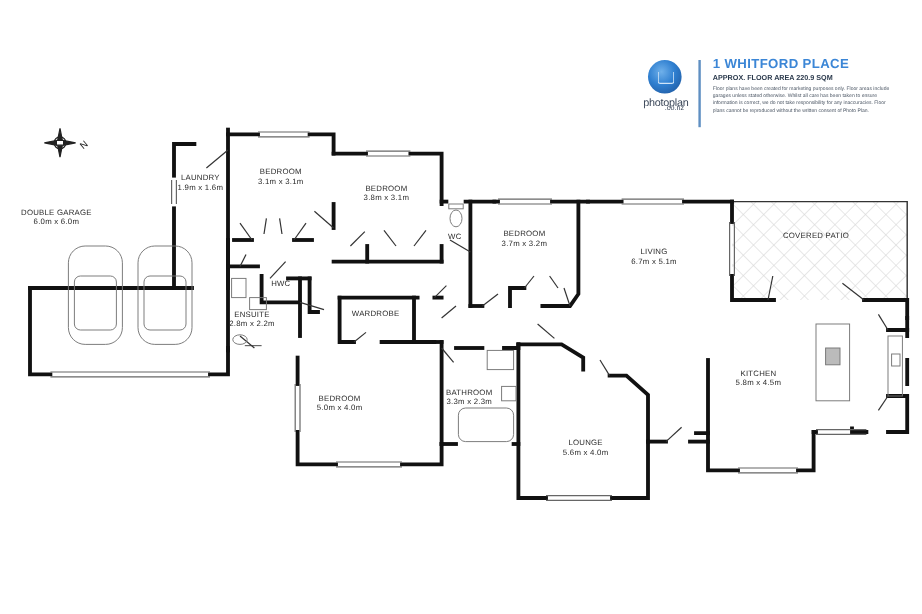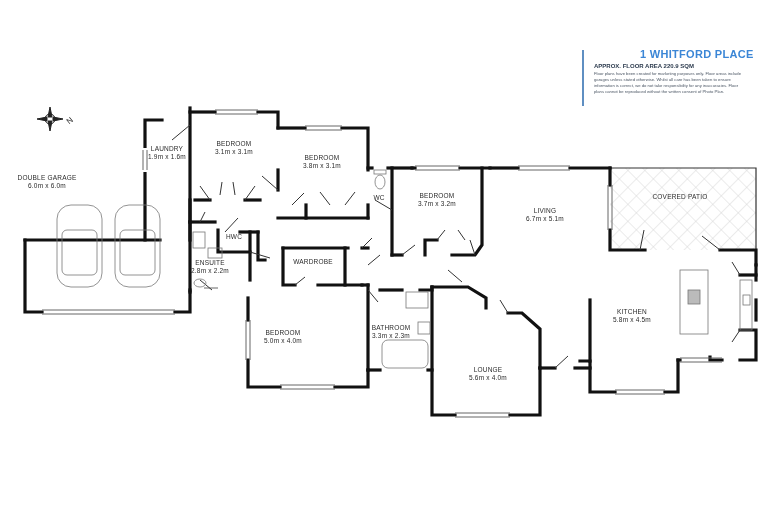--- a/index.html
+++ b/index.html
@@ -8,21 +8,21 @@
   .room-label { position:absolute; text-align:center; font-size:6.5px; line-height:8px; color:#2a2a2a; letter-spacing:0.2px; transform:translateX(-50%); white-space:nowrap; }
   .room-label .nm { display:block; text-transform:uppercase; }
   .room-label .dm { display:block; }
   #header { position:absolute; left:534px; top:44px; width:230px; height:72px; }
   #logo { position:absolute; left:2px; top:6px; width:36px; height:60px; text-align:center; }
   #logo .globe { width:28px; height:28px; border-radius:50%; margin:0 auto; background:radial-gradient(circle at 40% 35%, #6fb0ea 0%, #2f7fd0 45%, #1b4f93 100%); position:relative; }
   #logo .house { position:absolute; left:8px; top:10px; width:12px; height:9px; border:1px solid #cfe4f8; border-top:none; border-radius:0 0 2px 2px; }
   #logo .brand { font-size:9px; color:#3a4658; margin-top:2px; letter-spacing:-0.2px; }
   #logo .brand2 { font-size:6px; color:#3a4658; margin-top:-2px; text-align:right; padding-right:2px; }
   #divider { position:absolute; left:48px; top:6px; width:2px; height:56px; background:#5f8fc2; }
-  #title { position:absolute; left:60px; top:4px; font-size:11px; font-weight:bold; color:#3b86d6; letter-spacing:0.3px;margin-left:46px; }
+  #title { position:absolute; left:60px; top:4px; font-size:11px; font-weight:bold; color:#3b86d6; letter-spacing:0.3px; }
   #subtitle { position:absolute; left:60px; top:19px; font-size:6px; font-weight:bold; color:#2b3a4d; }
   #disclaimer { position:absolute; left:60px; top:27px; width:150px; font-size:4.2px; line-height:6px; color:#4a5563; }
   #compass { position:absolute; left:33px; top:105px; width:44px; height:30px; }
 </style>
 </head>
 <body>
 
 <svg id="plan" viewBox="0 0 768 512" xmlns="http://www.w3.org/2000/svg">
   <defs>
     <pattern id="hatch" width="12" height="12" patternUnits="userSpaceOnUse" patternTransform="rotate(45)">
@@ -269,17 +269,24 @@
 <div class="room-label" style="left:488px;top:366px;">
   <span class="nm">Lounge</span>
   <span class="dm">5.6m x 4.0m</span>
 </div>
 <div class="room-label" style="left:632px;top:308px;">
   <span class="nm">Kitchen</span>
   <span class="dm">5.8m x 4.5m</span>
 </div>
 
 <div id="header">
+  <div id="logo">
+    <div class="globe">
+        <div class="house"></div>
+      </div>
+    <div class="brand">photoplan</div>
+    <div class="brand2">.co.nz</div>
+  </div>
   <div id="divider"></div>
   <div id="title">1 WHITFORD PLACE</div>
   <div id="subtitle">APPROX. FLOOR AREA 220.9 SQM</div>
   <div id="disclaimer">Floor plans have been created for marketing purposes only. Floor areas include garages unless stated otherwise. Whilst all care has been taken to ensure information is correct, we do not take responsibility for any inaccuracies. Floor plans cannot be reproduced without the written consent of Photo Plan.</div>
 </div>
 
 </body></html>

